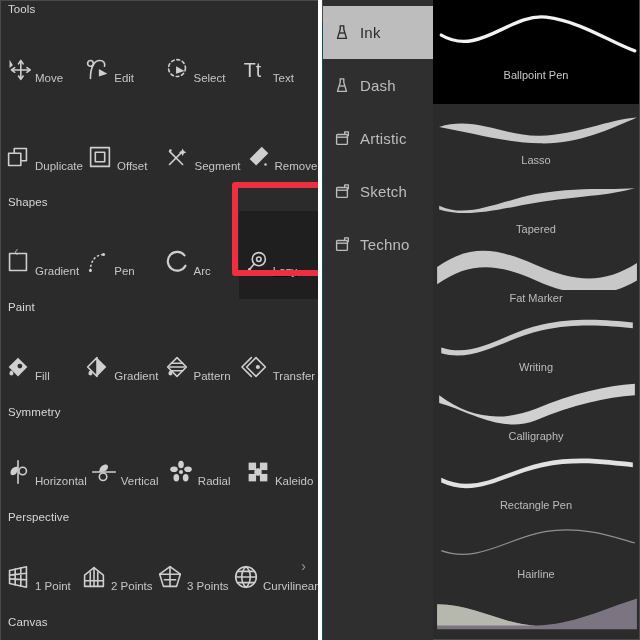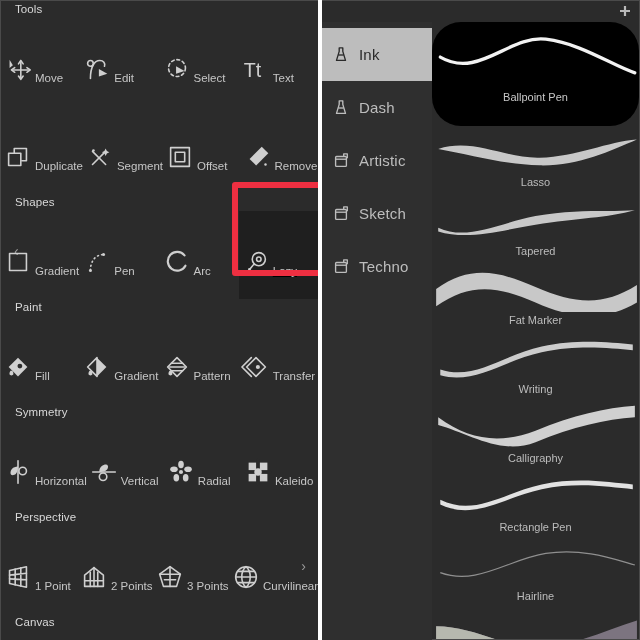--- a/index.html
+++ b/index.html
@@ -29,21 +29,21 @@
     height: 640px;
     background: #2b2b2b;
     border-top: 1px solid #4a4a4a;
     border-left: 1px solid #4a4a4a;
     box-sizing: border-box;
     overflow: hidden;
   }
   .section-label {
     color: #d8d8d8;
     font-size: 11.5px;
-    padding-left: 14px;
+    padding-left: 7px;
     line-height: 13px;
     letter-spacing: .1px;
     height: 17px;
     display: flex;
     align-items: center;
   }
   .tool-row {
     display: flex;
     position: relative;
   }
@@ -112,21 +112,21 @@
 
   
   .brush-panel {
     position: relative;
     width: 318px;
     height: 640px;
     background: #0c4a6e;
     box-sizing: border-box;
     overflow: hidden;
     display: flex;
-    flex-direction: column;
+    flex-direction: row;
   }
   .brush-topbar {
     height: 22px;
     background: #2b2b2b;
     border-top: 1px solid #4a4a4a;
     border-right: 1px solid #4a4a4a;
     box-sizing: border-box;
     position: relative;
     flex: 0 0 auto;
   }
@@ -184,21 +184,20 @@
     border-right: 1px solid #4a4a4a;
     border-bottom: 1px solid #4a4a4a;
     box-sizing: border-box;
     position: relative;
     overflow: hidden;
   }
   .brush-item {
     height: 69px;
     position: relative;
     box-sizing: border-box;
-    border-radius: 29px;
   }
   .brush-item.first {
     background: #000000;
     height: 104px;
   }
   .brush-stroke {
     position: absolute;
     left: 0;
     right: 0;
     top: 0;
@@ -277,35 +276,35 @@
               <svg viewBox="0 0 32 32" width="30" height="30" fill="none" stroke="currentColor" stroke-width="1.7" stroke-linecap="round" stroke-linejoin="round">
                 <rect x="6" y="12" width="13" height="13"></rect>
                 <path d="M12 12 L12 7 L25 7 L25 20 L20 20"></path>
               </svg>
             </span>
             <span class="tool-label">Duplicate</span>
           </div>
           <div class="tool-cell">
             <span class="tool-icon">
               <svg viewBox="0 0 32 32" width="30" height="30" fill="none" stroke="currentColor" stroke-width="1.7" stroke-linecap="round" stroke-linejoin="round">
+                <rect x="6" y="6" width="20" height="20"></rect>
+                <rect x="11" y="11" width="10" height="10"></rect>
+              </svg>
+            </span>
+            <span class="tool-label">Offset</span>
+          </div>
+          <div class="tool-cell">
+            <span class="tool-icon">
+              <svg viewBox="0 0 32 32" width="30" height="30" fill="none" stroke="currentColor" stroke-width="1.7" stroke-linecap="round" stroke-linejoin="round">
                 <path d="M8 24 L22 10 M8 10 L22 24"></path>
                 <path d="M22 7 l1.3 2.7 L26 11 l-2.7 1.3 L22 15 l-1.3-2.7 L18 11 l2.7-1.3 Z" fill="currentColor" stroke="none"></path>
                 <circle cx="9" cy="9" r="1.4" fill="currentColor" stroke="none"></circle>
               </svg>
             </span>
             <span class="tool-label">Segment</span>
-          </div>
-          <div class="tool-cell">
-            <span class="tool-icon">
-              <svg viewBox="0 0 32 32" width="30" height="30" fill="none" stroke="currentColor" stroke-width="1.7" stroke-linecap="round" stroke-linejoin="round">
-                <rect x="6" y="6" width="20" height="20"></rect>
-                <rect x="11" y="11" width="10" height="10"></rect>
-              </svg>
-            </span>
-            <span class="tool-label">Offset</span>
           </div>
           <div class="tool-cell">
             <span class="tool-icon">
               <svg viewBox="0 0 32 32" width="30" height="30" fill="none" stroke="currentColor" stroke-width="1.7" stroke-linecap="round" stroke-linejoin="round">
                 <path d="M20 5 L27 12 L14 25 L7 18 Z" fill="currentColor" stroke="none"></path>
                 <circle cx="24" cy="24" r="1.3" fill="currentColor" stroke="none"></circle>
               </svg>
             </span>
             <span class="tool-label">Remove</span>
           </div>

